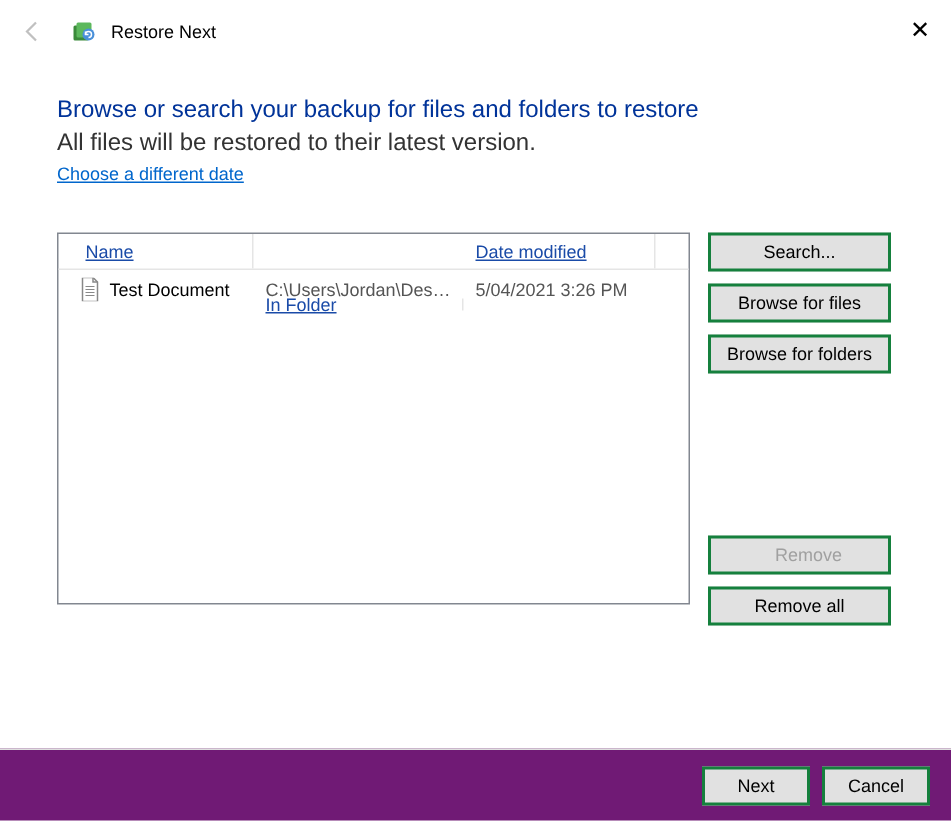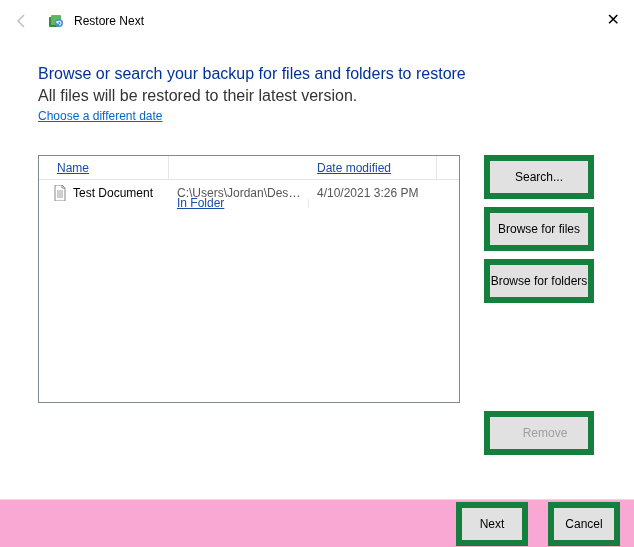--- a/index.html
+++ b/index.html
@@ -21,24 +21,24 @@
     .col-folder { width: 140px; margin-top: 43px; }
     .col-date { width: 128px; }
     .col-spacer { flex: 1; border-right: none; }
     .row { display: flex; height: 24px; align-items: center; padding-top: 2px; }
     .cell { font-size: 12px; padding: 0 8px; color: #555; white-space: nowrap; overflow: hidden; text-overflow: ellipsis; }
     .cell-name { width: 130px; padding-left: 14px; display: flex; align-items: center; gap: 6px; color: #000; }
     .cell-folder { width: 140px; }
     .cell-date { width: 128px; }
     .doc-icon { width: 14px; height: 16px; flex-shrink: 0; }
     .side-buttons { display: flex; flex-direction: column; gap: 8px; width: 122px; }
-    .btn { height: 44px; border: 6px solid #15803d; background: #e1e1e1; font-size: 12px; color: #000; cursor: pointer; font-family: inherit; margin-left: 12px; }
+    .btn { height: 26px; border: 2px solid #15803d; background: #e1e1e1; font-size: 12px; color: #000; cursor: pointer; font-family: inherit; }
     .btn:disabled { color: #a0a0a0; cursor: default; padding-left: 12px; }
     .side-spacer-remove { height: 92px; }
-    .footer { position: absolute; bottom: 0; left: 0; right: 0; height: 48px; background: #f9a8d4; border-top: 1px solid #dfdfdf; display: flex; align-items: center; justify-content: flex-end; padding: 0 14px; gap: 8px; }
+    .footer { position: absolute; bottom: 0; left: 0; right: 0; height: 48px; background: #701a75; border-top: 1px solid #dfdfdf; display: flex; align-items: center; justify-content: flex-end; padding: 0 14px; gap: 8px; }
     .footer .btn { width: 72px; background: #e1e1e1; }
   </style>
 </head>
 <body>
 
 <div class="close-x">✕</div>
 
 <div class="header">
   <div class="back-arrow">
     <svg viewBox="0 0 16 16" width="16" height="16">
@@ -74,30 +74,31 @@
             <path d="M2 0 L9 0 L12 3 L12 16 L2 16 Z" fill="#fff" stroke="#888" stroke-width="1"></path>
             <path d="M9 0 L9 3 L12 3" fill="none" stroke="#888" stroke-width="1"></path>
             <line x1="4" y1="6" x2="10" y2="6" stroke="#888" stroke-width="0.8"></line>
             <line x1="4" y1="8" x2="10" y2="8" stroke="#888" stroke-width="0.8"></line>
             <line x1="4" y1="10" x2="10" y2="10" stroke="#888" stroke-width="0.8"></line>
             <line x1="4" y1="12" x2="10" y2="12" stroke="#888" stroke-width="0.8"></line>
           </svg>
           <span>Test Document</span>
         </div>
         <div class="cell cell-folder">C:\Users\Jordan\Deskt...</div>
-        <div class="cell cell-date">4/10/2021 3:26 PM</div>
+        <div class="cell cell-date">5/04/2021 3:26 PM</div>
       </div>
     </div>
 
     <div class="side-buttons">
       <button class="btn">Search...</button>
       <button class="btn">Browse for files</button>
       <button class="btn">Browse for folders</button>
       <div class="side-spacer-remove"></div>
       <button class="btn" disabled="">Remove</button>
+      <button class="btn">Remove all</button>
     </div>
   </div>
 </div>
 
 <div class="footer">
   <button class="btn">Next</button>
   <button class="btn">Cancel</button>
 </div>
 
 </body></html>

